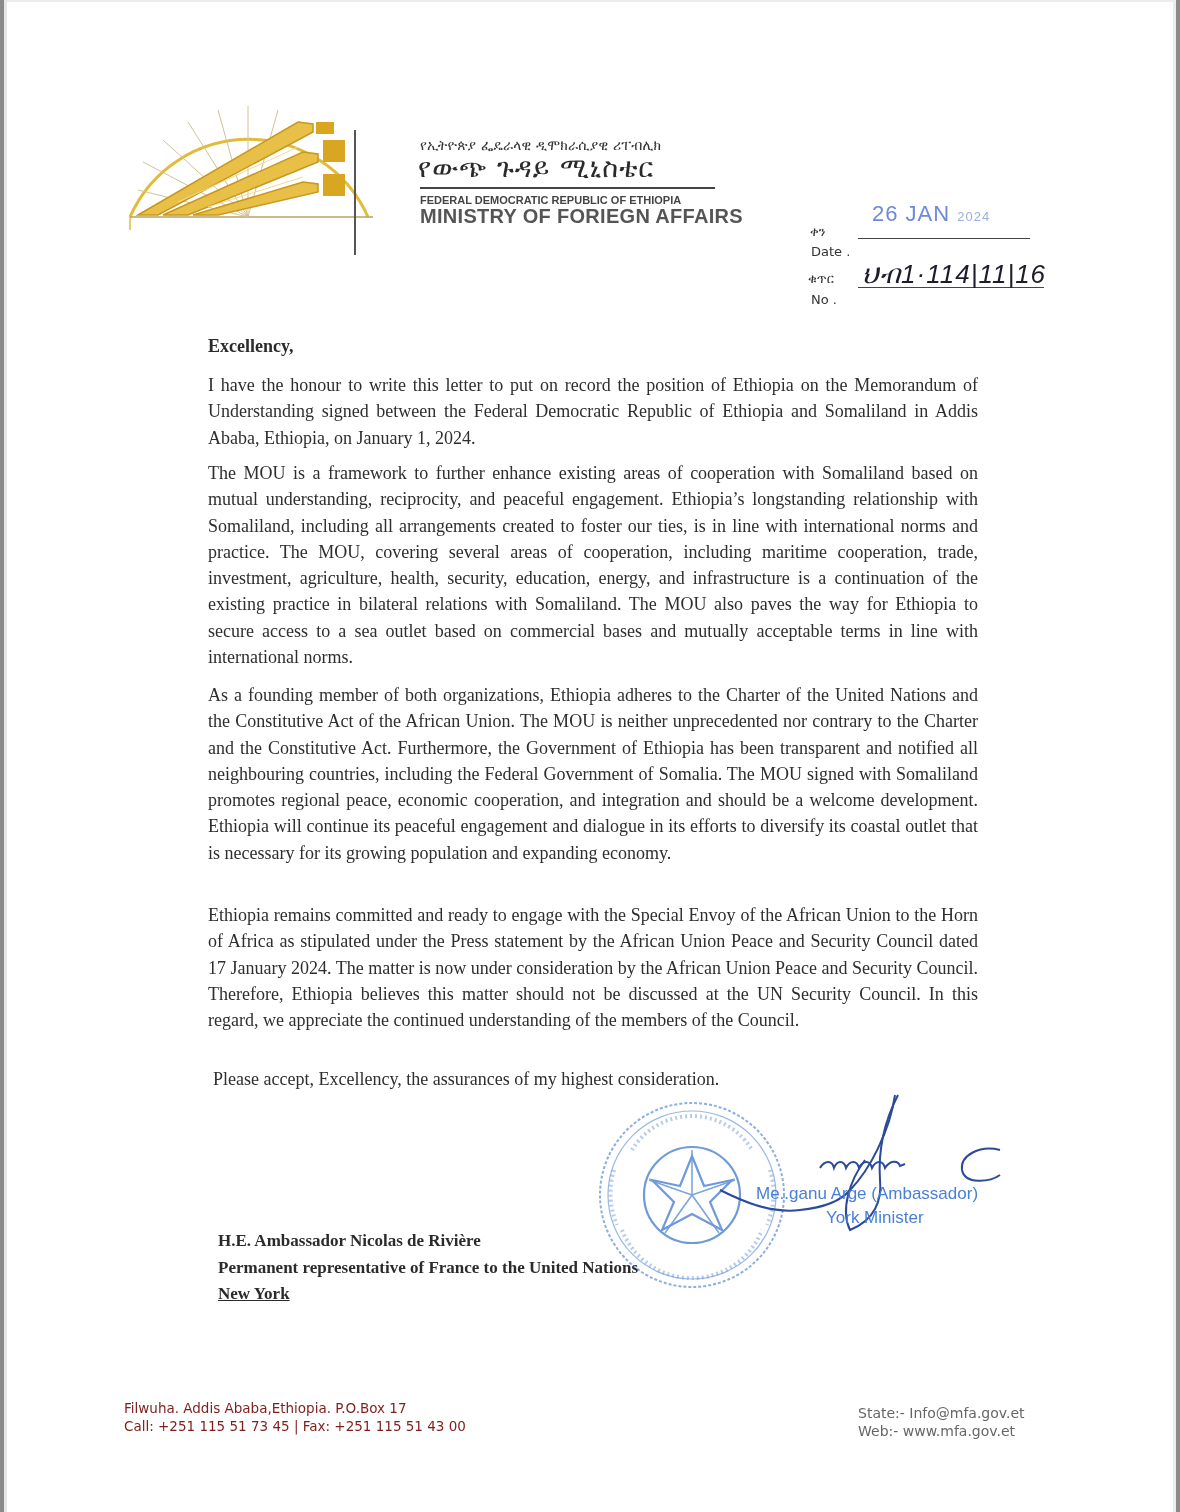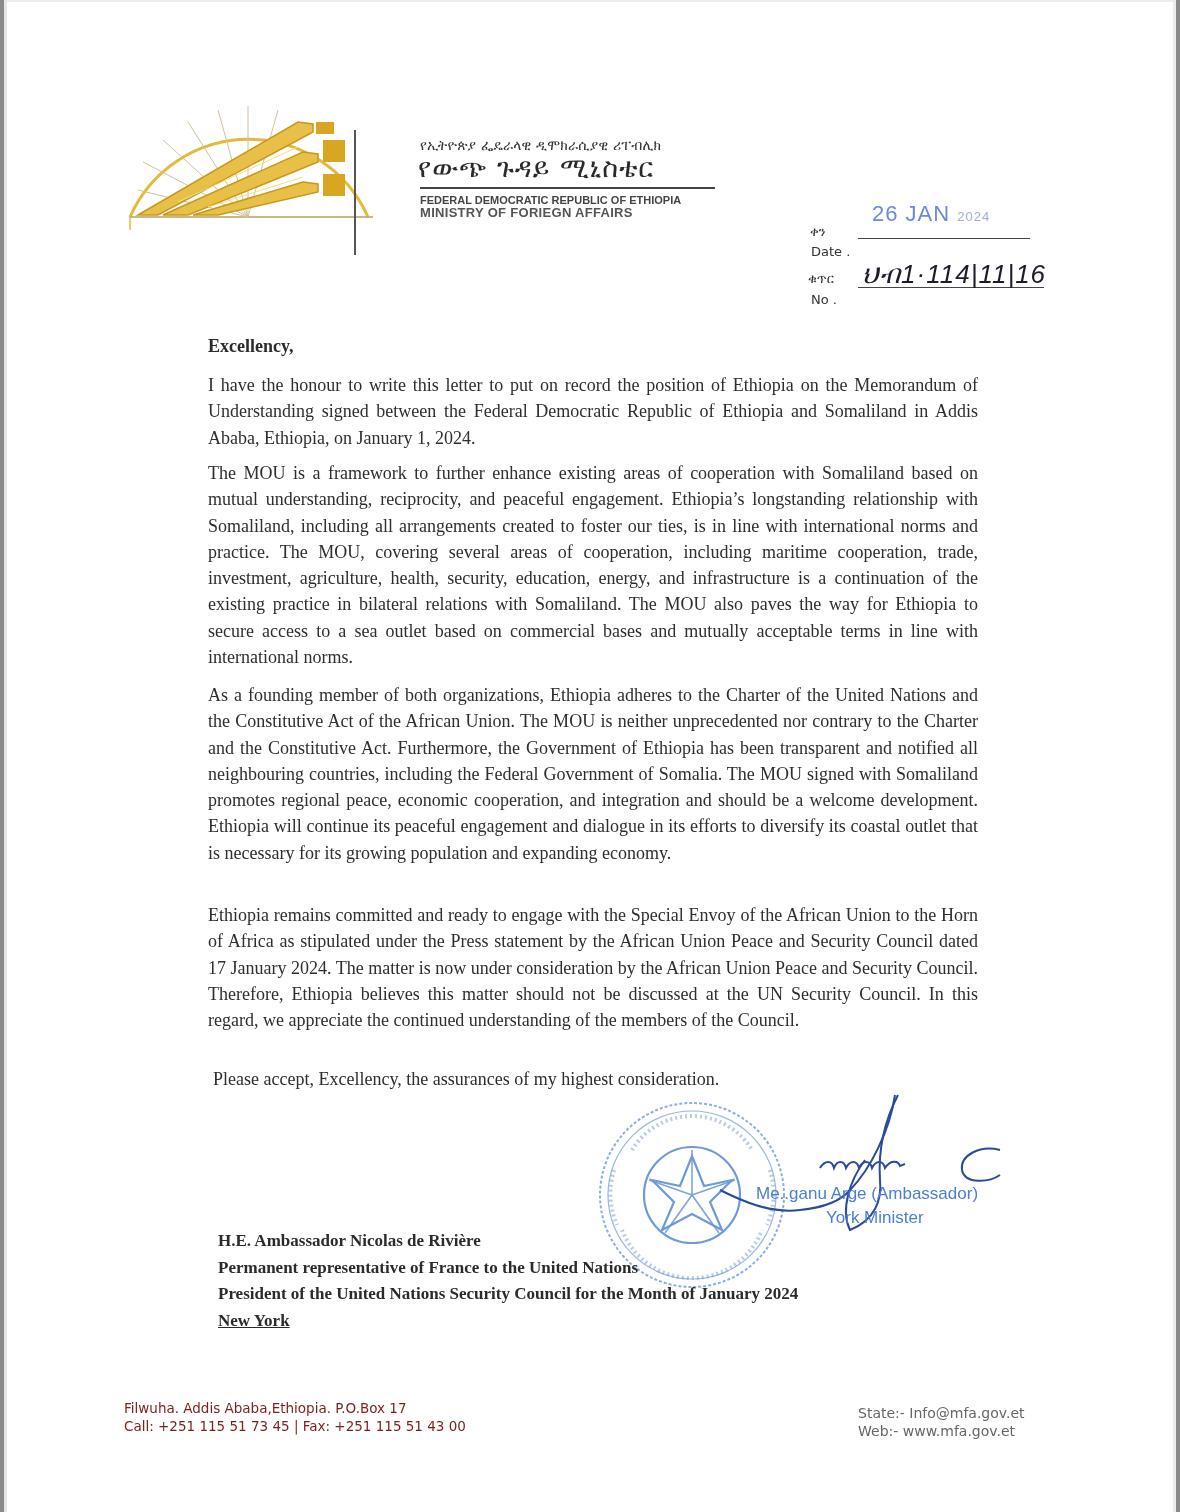--- a/index.html
+++ b/index.html
@@ -17,21 +17,21 @@
     .edge-right2 { position: absolute; right: 4px; top: 0; width: 3px; height: 1512px; background: #ececec; }
     .edge-top { position: absolute; left: 0; top: 0; width: 1180px; height: 2px; background: #ececec; }
 
     
     .logo { position: absolute; left: 118px; top: 102px; width: 275px; height: 140px; }
     .head-divider { position: absolute; left: 354px; top: 130px; width: 2px; height: 125px; background: #555; }
     .amharic-small { position: absolute; left: 420px; top: 137px; font-family: "DejaVu Sans", sans-serif; font-size: 14px; color: #333; letter-spacing: 0.2px; }
     .amharic-large { position: absolute; left: 418px; top: 152px; font-family: "DejaVu Sans", sans-serif; font-size: 27px; color: #2a2a2a; letter-spacing: 1px; }
     .amharic-rule { position: absolute; left: 420px; top: 187px; width: 295px; height: 2px; background: #444; }
     .en-sub { position: absolute; left: 420px; top: 194px; font-family: "Liberation Sans", sans-serif; font-weight: bold; font-size: 11px; color: #444; }
-    .en-main { position: absolute; left: 420px; top: 205px; font-family: "Liberation Sans", sans-serif; font-weight: bold; font-size: 13px; color: #555; letter-spacing: 0.3px; }
+    .en-main { position: absolute; left: 420px; top: 205px; font-family: "Liberation Sans", sans-serif; font-weight: bold; font-size: 20px; color: #555; letter-spacing: 0.3px; }
 
     
     .meta-label { position: absolute; font-family: "DejaVu Sans", sans-serif; font-size: 13px; color: #333; }
     .meta-line { position: absolute; height: 1px; background: #444; }
     .date-stamp { position: absolute; left: 872px; top: 201px; font-family: "Liberation Sans", sans-serif; font-size: 22px; color: #6d8ad8; letter-spacing: 1px; }
     .date-stamp .yr { font-size: 13px; color: #9aaee0; }
     .ref-hand { position: absolute; left: 862px; top: 259px; font-family: Liberation Sans, sans-serif; font-size: 26px; color: #1c1c2a; letter-spacing: 1px; font-style: italic; }
 
     
     .salutation { position: absolute; left: 208px; top: 336px; font-weight: bold; font-size: 18px; color: #2b2b2b; }
@@ -147,21 +147,20 @@
     <path d="M 120 78 C 125 70, 132 70, 134 78 C 137 70, 144 70, 146 78 C 150 70, 157 70, 159 78 C 163 70, 170 70, 172 78 C 176 70, 183 70, 185 78 C 190 70, 198 70, 200 76 L 205 74"></path>
     <path d="M 300 60 C 280 55, 260 65, 262 80 C 265 95, 290 92, 300 85"></path>
   </g>
 </svg>
 <div class="signer">Me..ganu Arge (Ambassador)</div>
 <div class="signer-title">York Minister</div>
 
 <div class="addressee">
   <div>H.E. Ambassador Nicolas de Rivière</div>
   <div>Permanent representative of France to the United Nations</div>
-  <div>President of the United Nations Security Council for the Month of January 2024</div>
   <div class="city">New York</div>
 </div>
 
 <div class="foot-left">
   <div>Filwuha. Addis Ababa,Ethiopia. P.O.Box 17</div>
   <div>Call: +251 115 51 73 45 | Fax: +251 115 51 43 00</div>
 </div>
 <div class="foot-right">
   <div>State:- Info@mfa.gov.et</div>
   <div>Web:-  www.mfa.gov.et</div>

